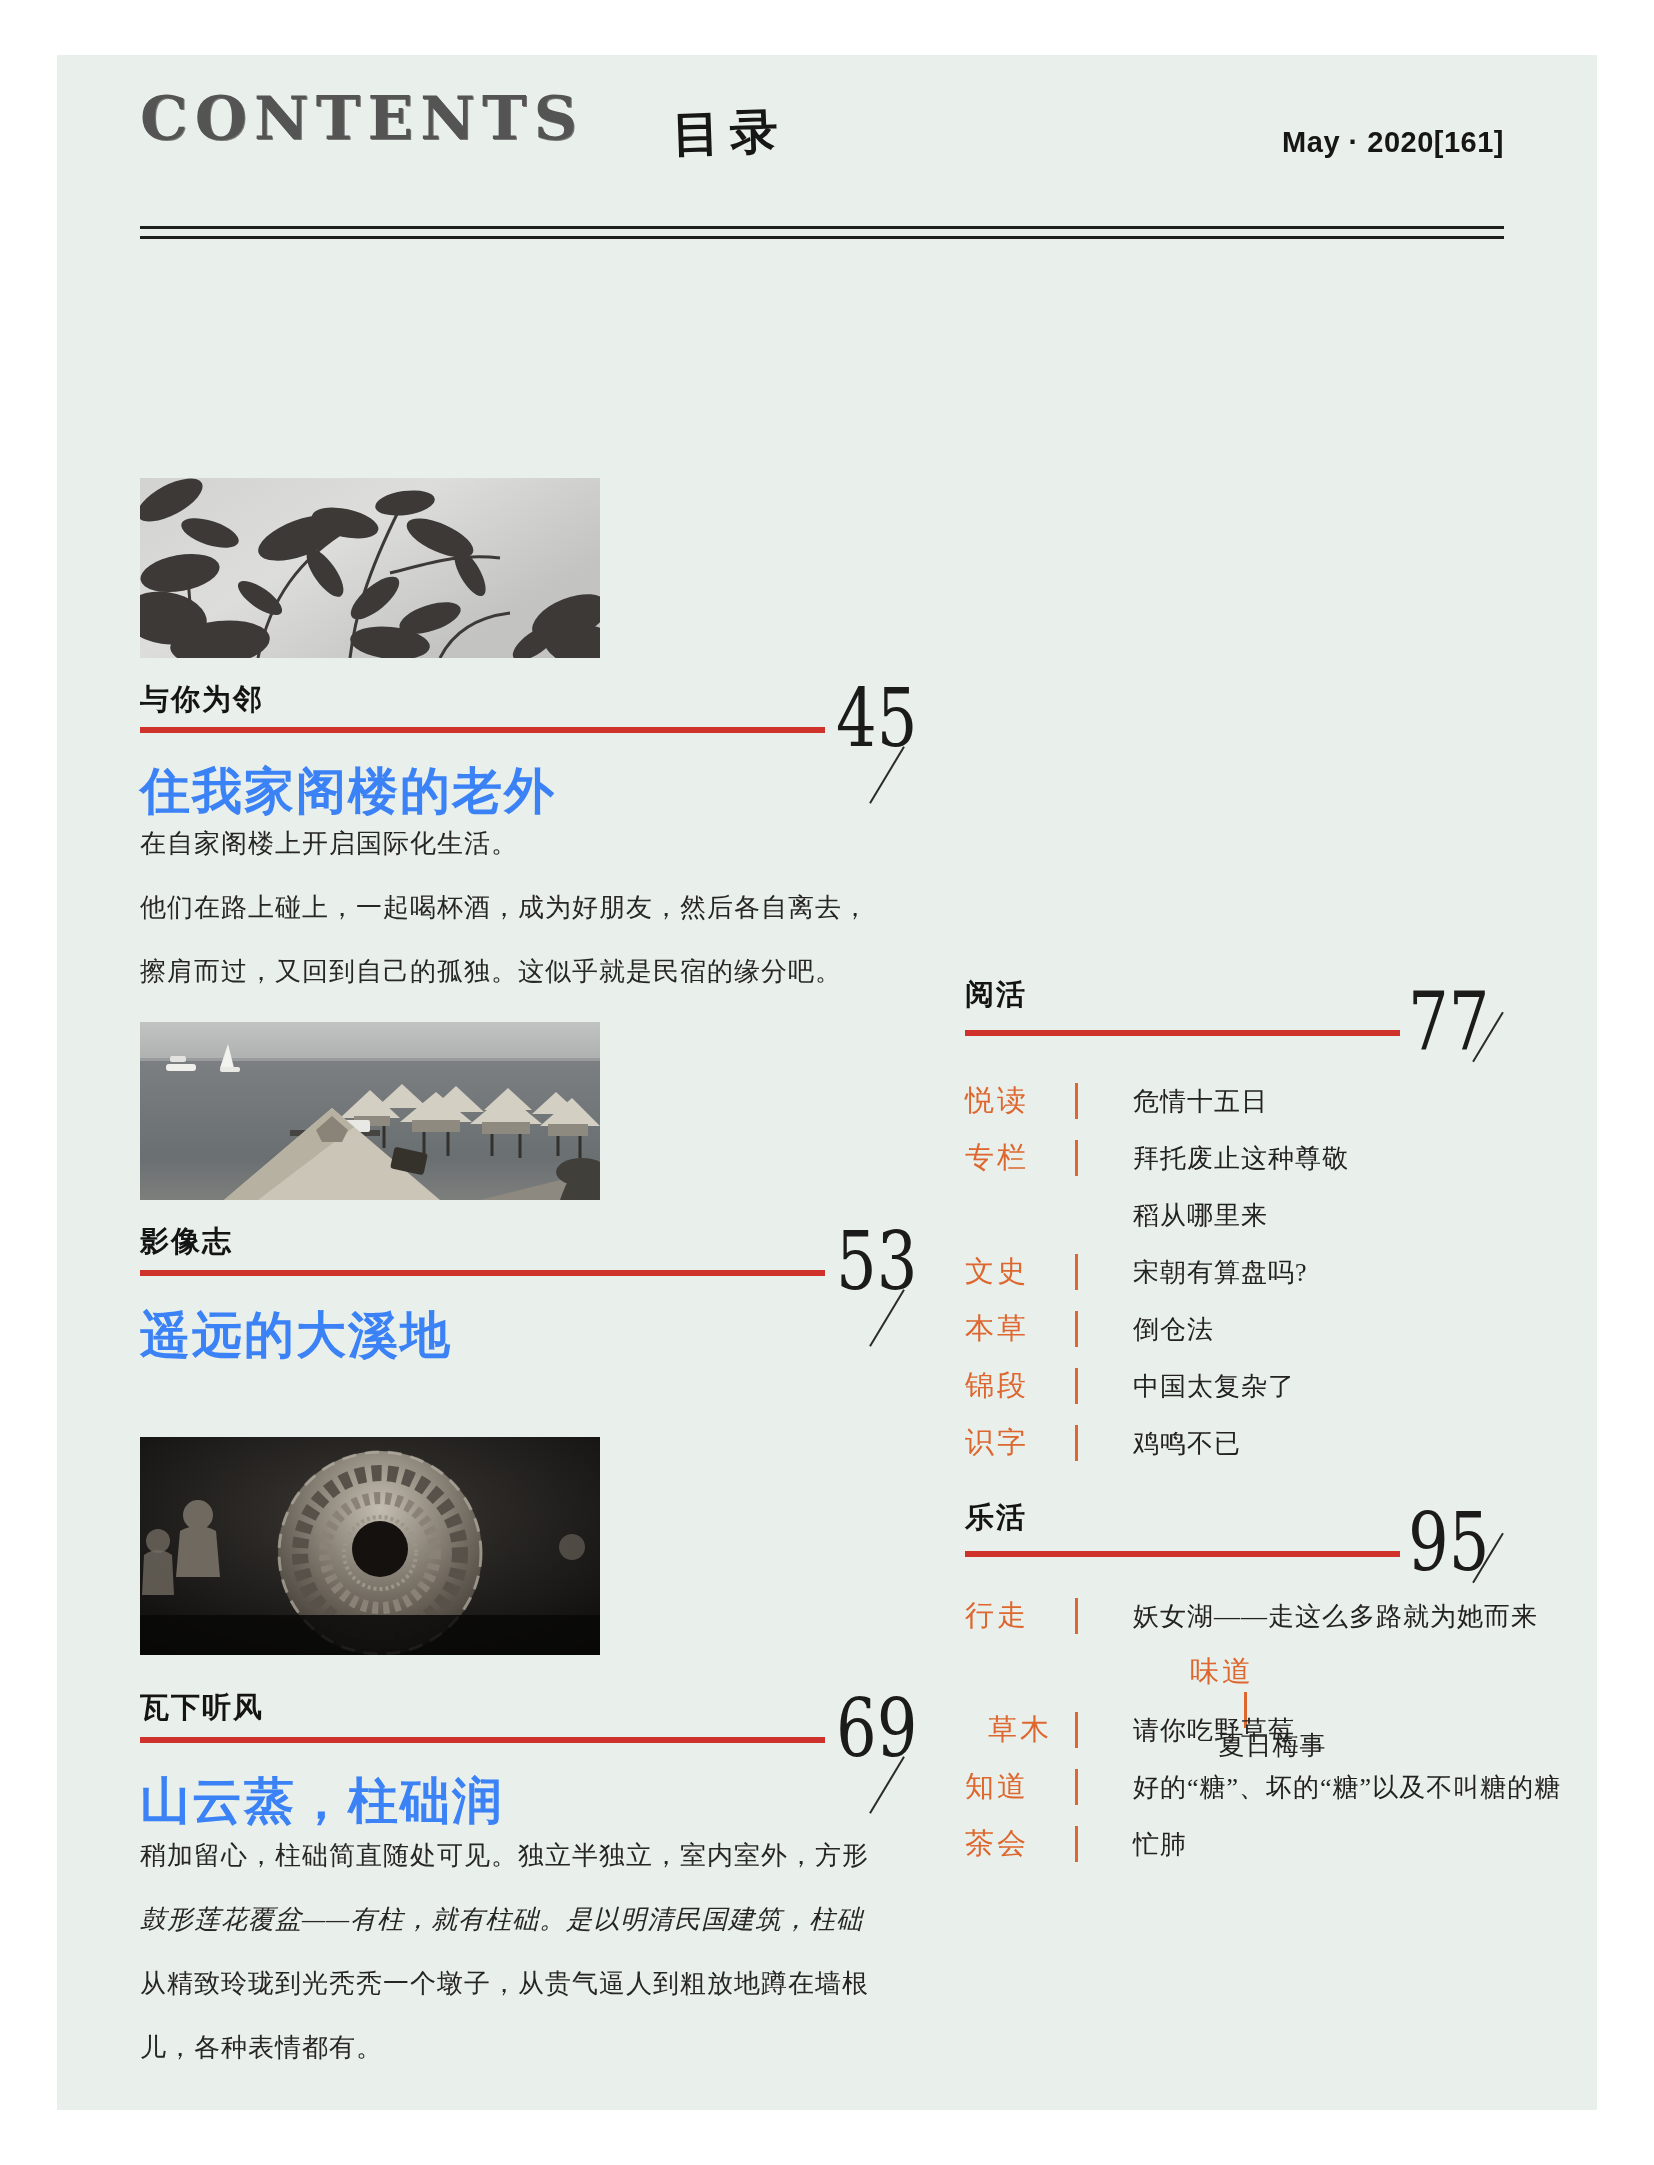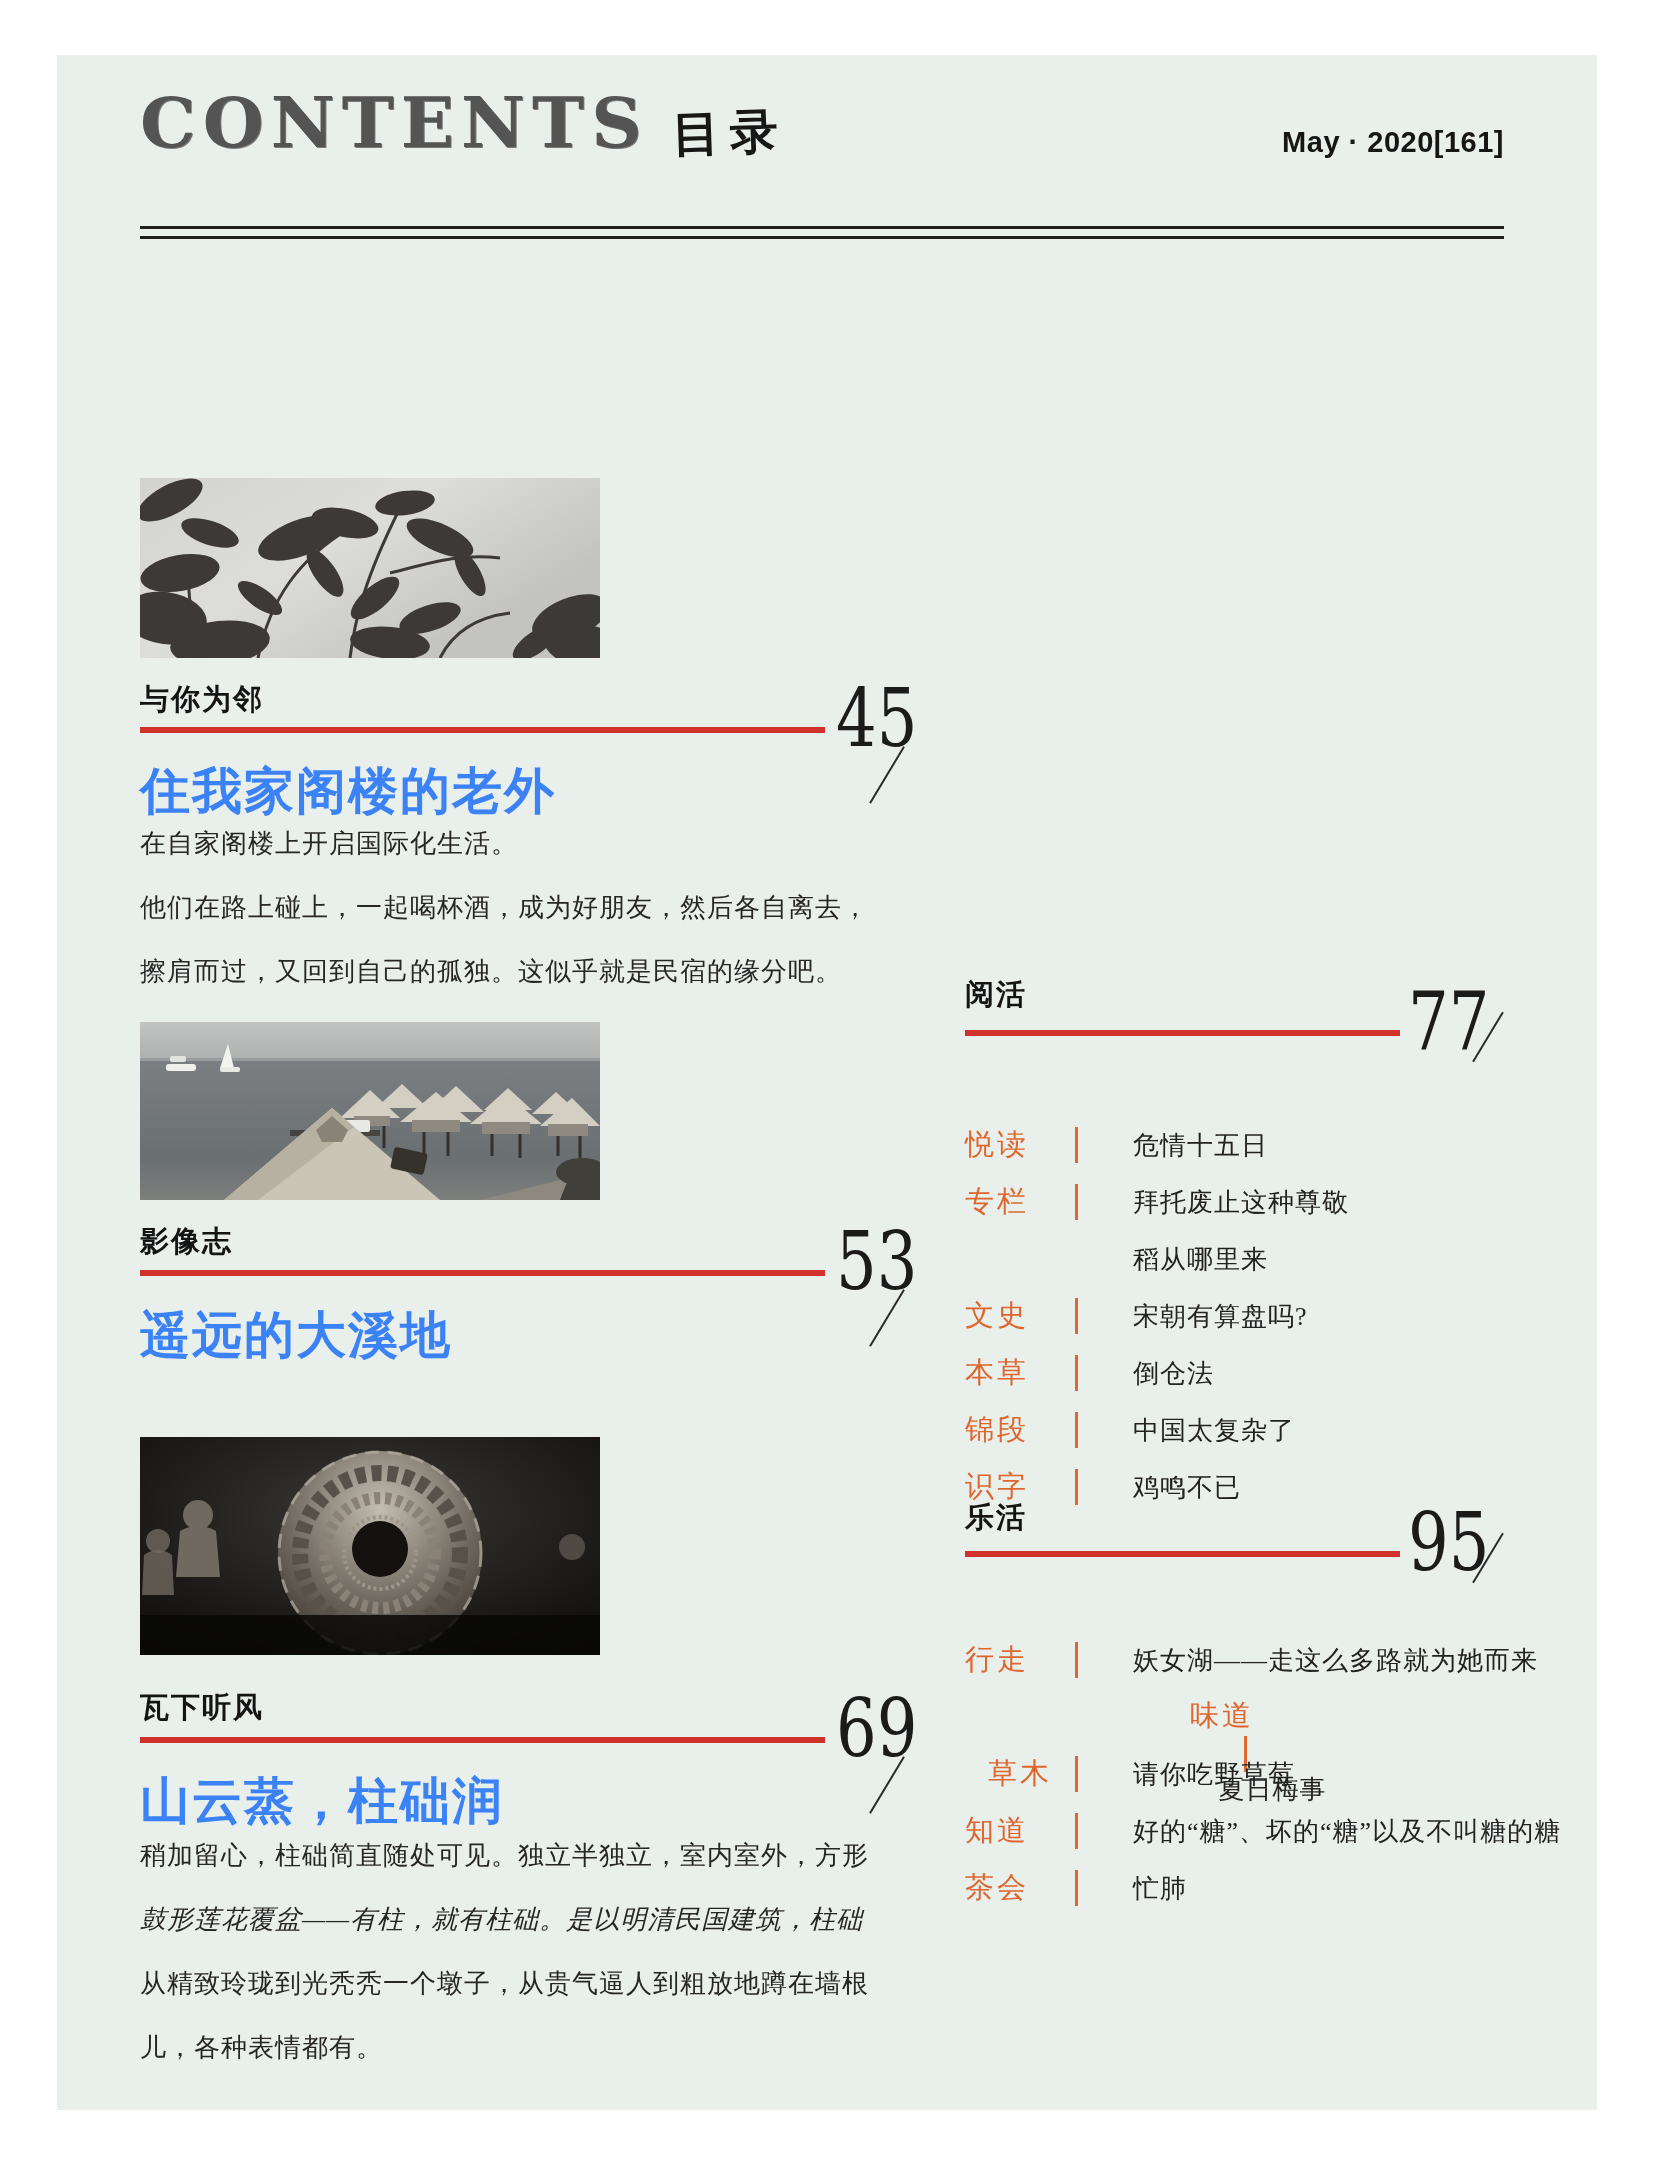--- a/index.html
+++ b/index.html
@@ -2,40 +2,40 @@
 <html><head>
 <meta charset="utf-8">
 <style>
   html,body{margin:0;padding:0;background:#ffffff;}
   .canvas{position:relative;width:1654px;height:2165px;background:#ffffff;overflow:hidden;
           font-family:"Liberation Sans",sans-serif;}
   .paper{position:absolute;left:57px;top:55px;width:1540px;height:2055px;background:#e9efea;}
   .abs{position:absolute;}
 
   
-  .title-en{font-family:"DejaVu Serif",serif;font-weight:bold;font-size:70px;line-height:1;
+  .title-en{font-family:"DejaVu Serif",serif;font-weight:bold;font-size:60px;line-height:1;
             color:#545454;letter-spacing:7px;text-shadow:1px 1px 0 #7a7a7a;}
   .title-zh{font-family:"DejaVu Serif",serif;font-weight:bold;font-size:48px;line-height:1;
             color:#171717;transform:rotate(-2deg);letter-spacing:10px;}
   .issue{font-size:29px;font-weight:bold;color:#161616;letter-spacing:0.5px;}
   .double-rule{height:7px;border-top:3px solid #1f1f1d;border-bottom:3px solid #1f1f1d;}
 
   
   .sec-label{font-size:29px;font-weight:bold;color:#141414;letter-spacing:2px;}
   .red-line{height:6px;background:#cf322b;}
   .page-num{font-family:"DejaVu Serif",serif;font-size:80px;line-height:1;color:#1b1b1b;
             transform:scaleX(0.8);transform-origin:left top;}
   .slash{width:2px;background:#2b2b2b;transform:rotate(31deg);}
   .feat-title{font-size:50px;font-weight:bold;color:#3b82f6;letter-spacing:2px;cursor:pointer;}
   .body-line{font-family:"Liberation Serif","DejaVu Serif",serif;font-size:26px;line-height:64px;
              color:#262626;letter-spacing:1px;white-space:nowrap;}
   .photo{display:block;}
 
   
-  .toc-row{display:flex;align-items:center;height:42px;width:560px;cursor:pointer;margin-top:44px;}
+  .toc-row{display:flex;align-items:center;height:42px;width:560px;cursor:pointer;}
   .toc-label{font-family:"Liberation Serif","DejaVu Serif",serif;font-size:29px;color:#de6730;
              letter-spacing:3px;width:110px;flex:0 0 auto;}
   .toc-bar{width:3px;height:36px;background:#de6730;flex:0 0 auto;}
   .toc-title{font-family:"Liberation Serif","DejaVu Serif",serif;font-size:26px;color:#222222;
              letter-spacing:1px;margin-left:55px;white-space:nowrap;}
   .toc-row.no-label .toc-title{margin-left:168px;}
 </style>
 </head>
 <body>
 

